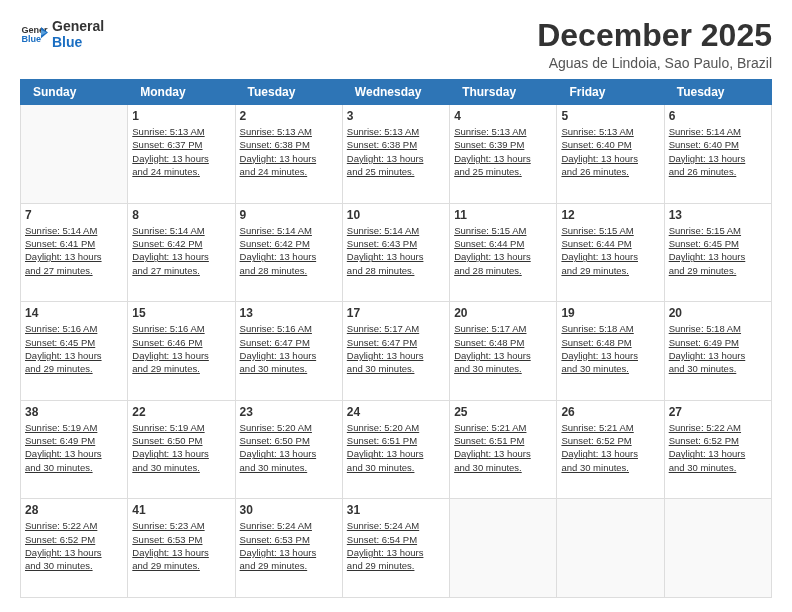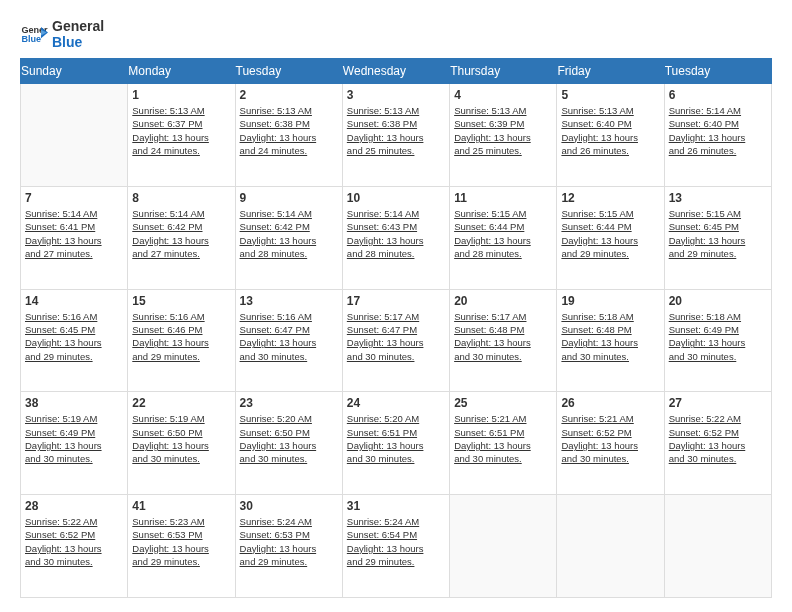--- a/index.html
+++ b/index.html
@@ -51,22 +51,22 @@
       width: 100%;
       border-collapse: collapse;
       flex: 1;
     }
     thead tr {
       background-color: #2e75b6;
     }
     thead th {
       color: #fff;
       font-size: 12px;
-      font-weight: normal;
-      padding: 5px 0;
+      font-weight: bold;
+      padding: 5px 12px;
       text-align: left;
       border: 1px solid #2e75b6;
     }
     tbody tr {
       border-bottom: 1px solid #ccc;
     }
     tbody td {
       vertical-align: top;
       padding: 4px 4px;
       font-size: 10px;
@@ -104,20 +104,24 @@
         <text x="2" y="18" font-size="13" font-weight="bold" fill="#333">General</text>
         <text x="2" y="32" font-size="13" font-weight="bold" fill="#1a6ec2">Blue</text>
         <polygon points="30,10 40,18 30,26" fill="#1a6ec2"></polygon>
         <polygon points="30,14 38,18 30,22" fill="#5aa0dc"></polygon>
       </svg>
       <div style="display:flex;flex-direction:column;line-height:1.15;margin-left:2px;">
         <span style="font-size:14px;font-weight:bold;color:#333;">General</span>
         <span style="font-size:14px;font-weight:bold;color:#1a6ec2;">Blue</span>
       </div>
     </div>
+    <div class="title-block">
+      <div class="calendar-title">December 2025</div>
+      <div class="calendar-subtitle">Aguas de Lindoia, Sao Paulo, Brazil</div>
+    </div>
   </div>
 
   <table>
     <thead>
       <tr>
       <th>Sunday</th>
           <th>Monday</th>
           <th>Tuesday</th>
           <th>Wednesday</th>
           <th>Thursday</th>

